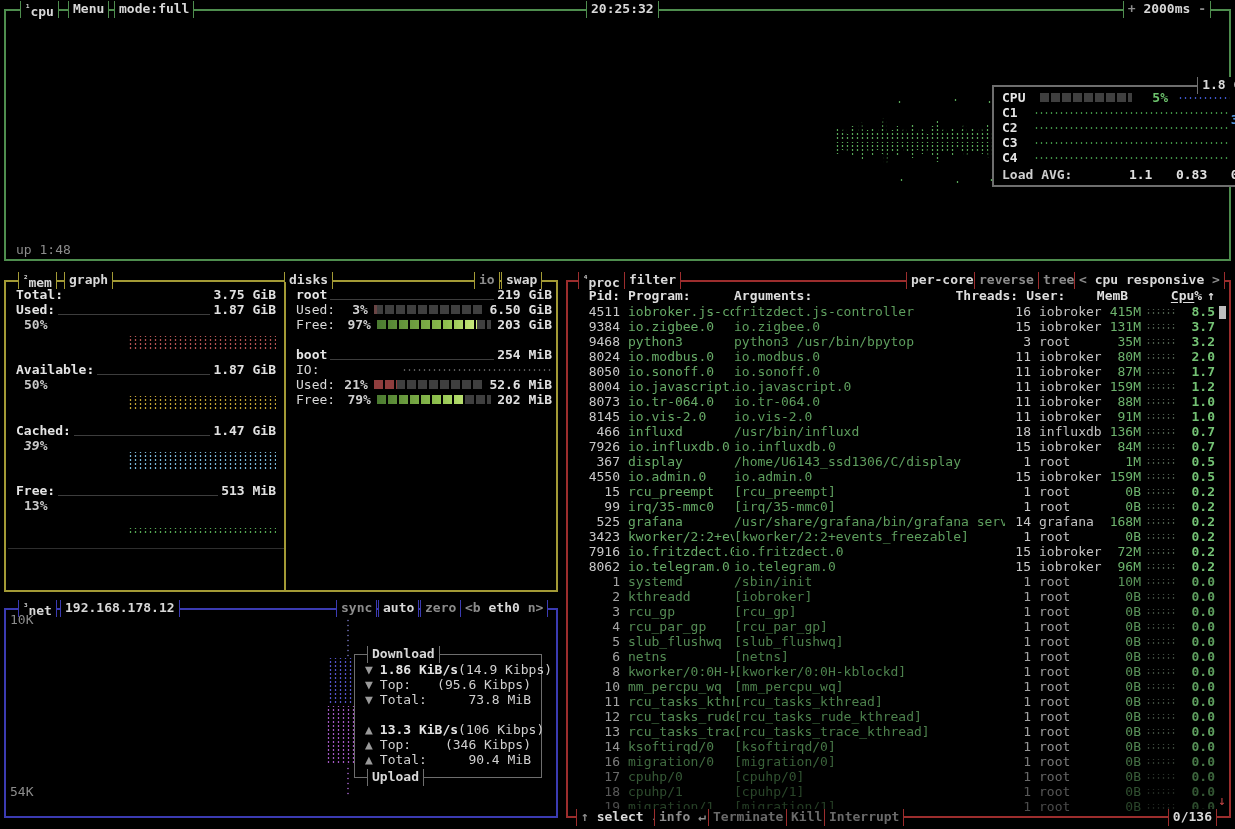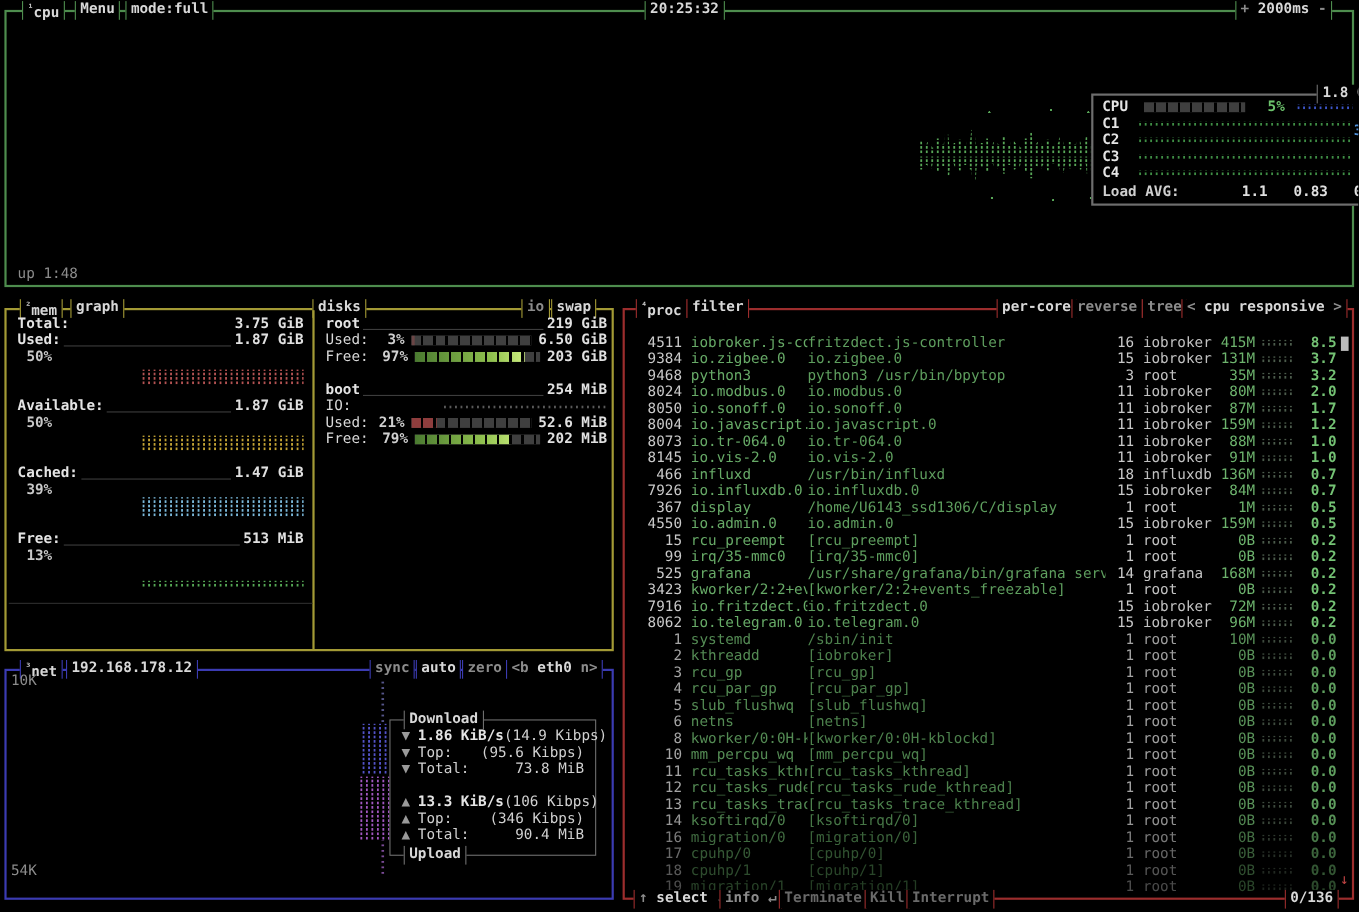--- a/index.html
+++ b/index.html
@@ -142,21 +142,21 @@
     <div class="row" style="left:18px;top:95px;">
         <span style="color:#c8c8c8;font-weight:bold;">50%</span>
       </div>
     <div class="dots" style="--dc:var(--avail-yellow);position:absolute;left:122px;top:114px;width:148px;height:14px;"></div>
 
     <div class="row" style="left:10px;width:260px;top:141px;">
       <span class="wb">Cached:</span>
         <span class="lead"></span>
         <span class="val">1.47 GiB</span>
     </div>
-    <div class="row" style="left:18px;top:156px;">
+    <div class="row" style="left:18px;top:156px;font-style:italic;">
         <span style="color:#c8c8c8;font-weight:bold;">39%</span>
       </div>
     <div class="dots" style="--dc:var(--cached-blue);position:absolute;left:122px;top:170px;width:148px;height:18px;"></div>
 
     <div class="row" style="left:10px;width:260px;top:201px;">
       <span class="wb">Free:</span>
         <span class="lead"></span>
         <span class="val">513 MiB</span>
     </div>
     <div class="row" style="left:18px;top:216px;">
@@ -282,20 +282,31 @@
     <div class="tab" style="left:56px;"><span>filter</span></div>
     <div class="tab" style="left:338px;"><span>per-core</span></div>
     <div class="tab" style="left:406px;"><span class="dim">reverse</span></div>
     <div class="tab" style="left:470px;"><span class="dim">tree</span></div>
     <div class="tab" style="left:506px;">
       <span class="dim">&lt;</span>
       <span>cpu responsive</span>
       <span class="dim">&gt;</span>
     </div>
 
+    <div class="phead" style="position:absolute;left:0;right:0;top:6px;">
+      <span class="c-pid">Pid:</span>
+      <span class="c-prog">Program:</span>
+      <span class="c-args">Arguments:</span>
+      <span style="width:70px;text-align:right;flex:none;margin-left:-44px;">Threads:</span>
+      <span class="c-user">User:</span>
+      <span class="c-mem">MemB</span>
+      <span class="c-dots" style="background:none;"></span>
+      <span class="c-cpu" style="color:#dedede;"><span class="u">Cpu</span><span>%</span></span>
+      <span class="dim" style="margin-left:5px;">↑</span>
+    </div>
 
     <div id="proc-rows" style="position:absolute;left:0;right:0;top:22px;height:510px;overflow:hidden;">
         <div class="prow">
           <span class="c-pid">4511</span>
           <span class="c-prog">iobroker.js-co</span>
           <span class="c-args">fritzdect.js-controller</span>
           <span class="c-thr">16</span>
           <span class="c-user">iobroker</span>
           <span class="c-mem">415M</span>
           <span class="c-dots dots"></span>

